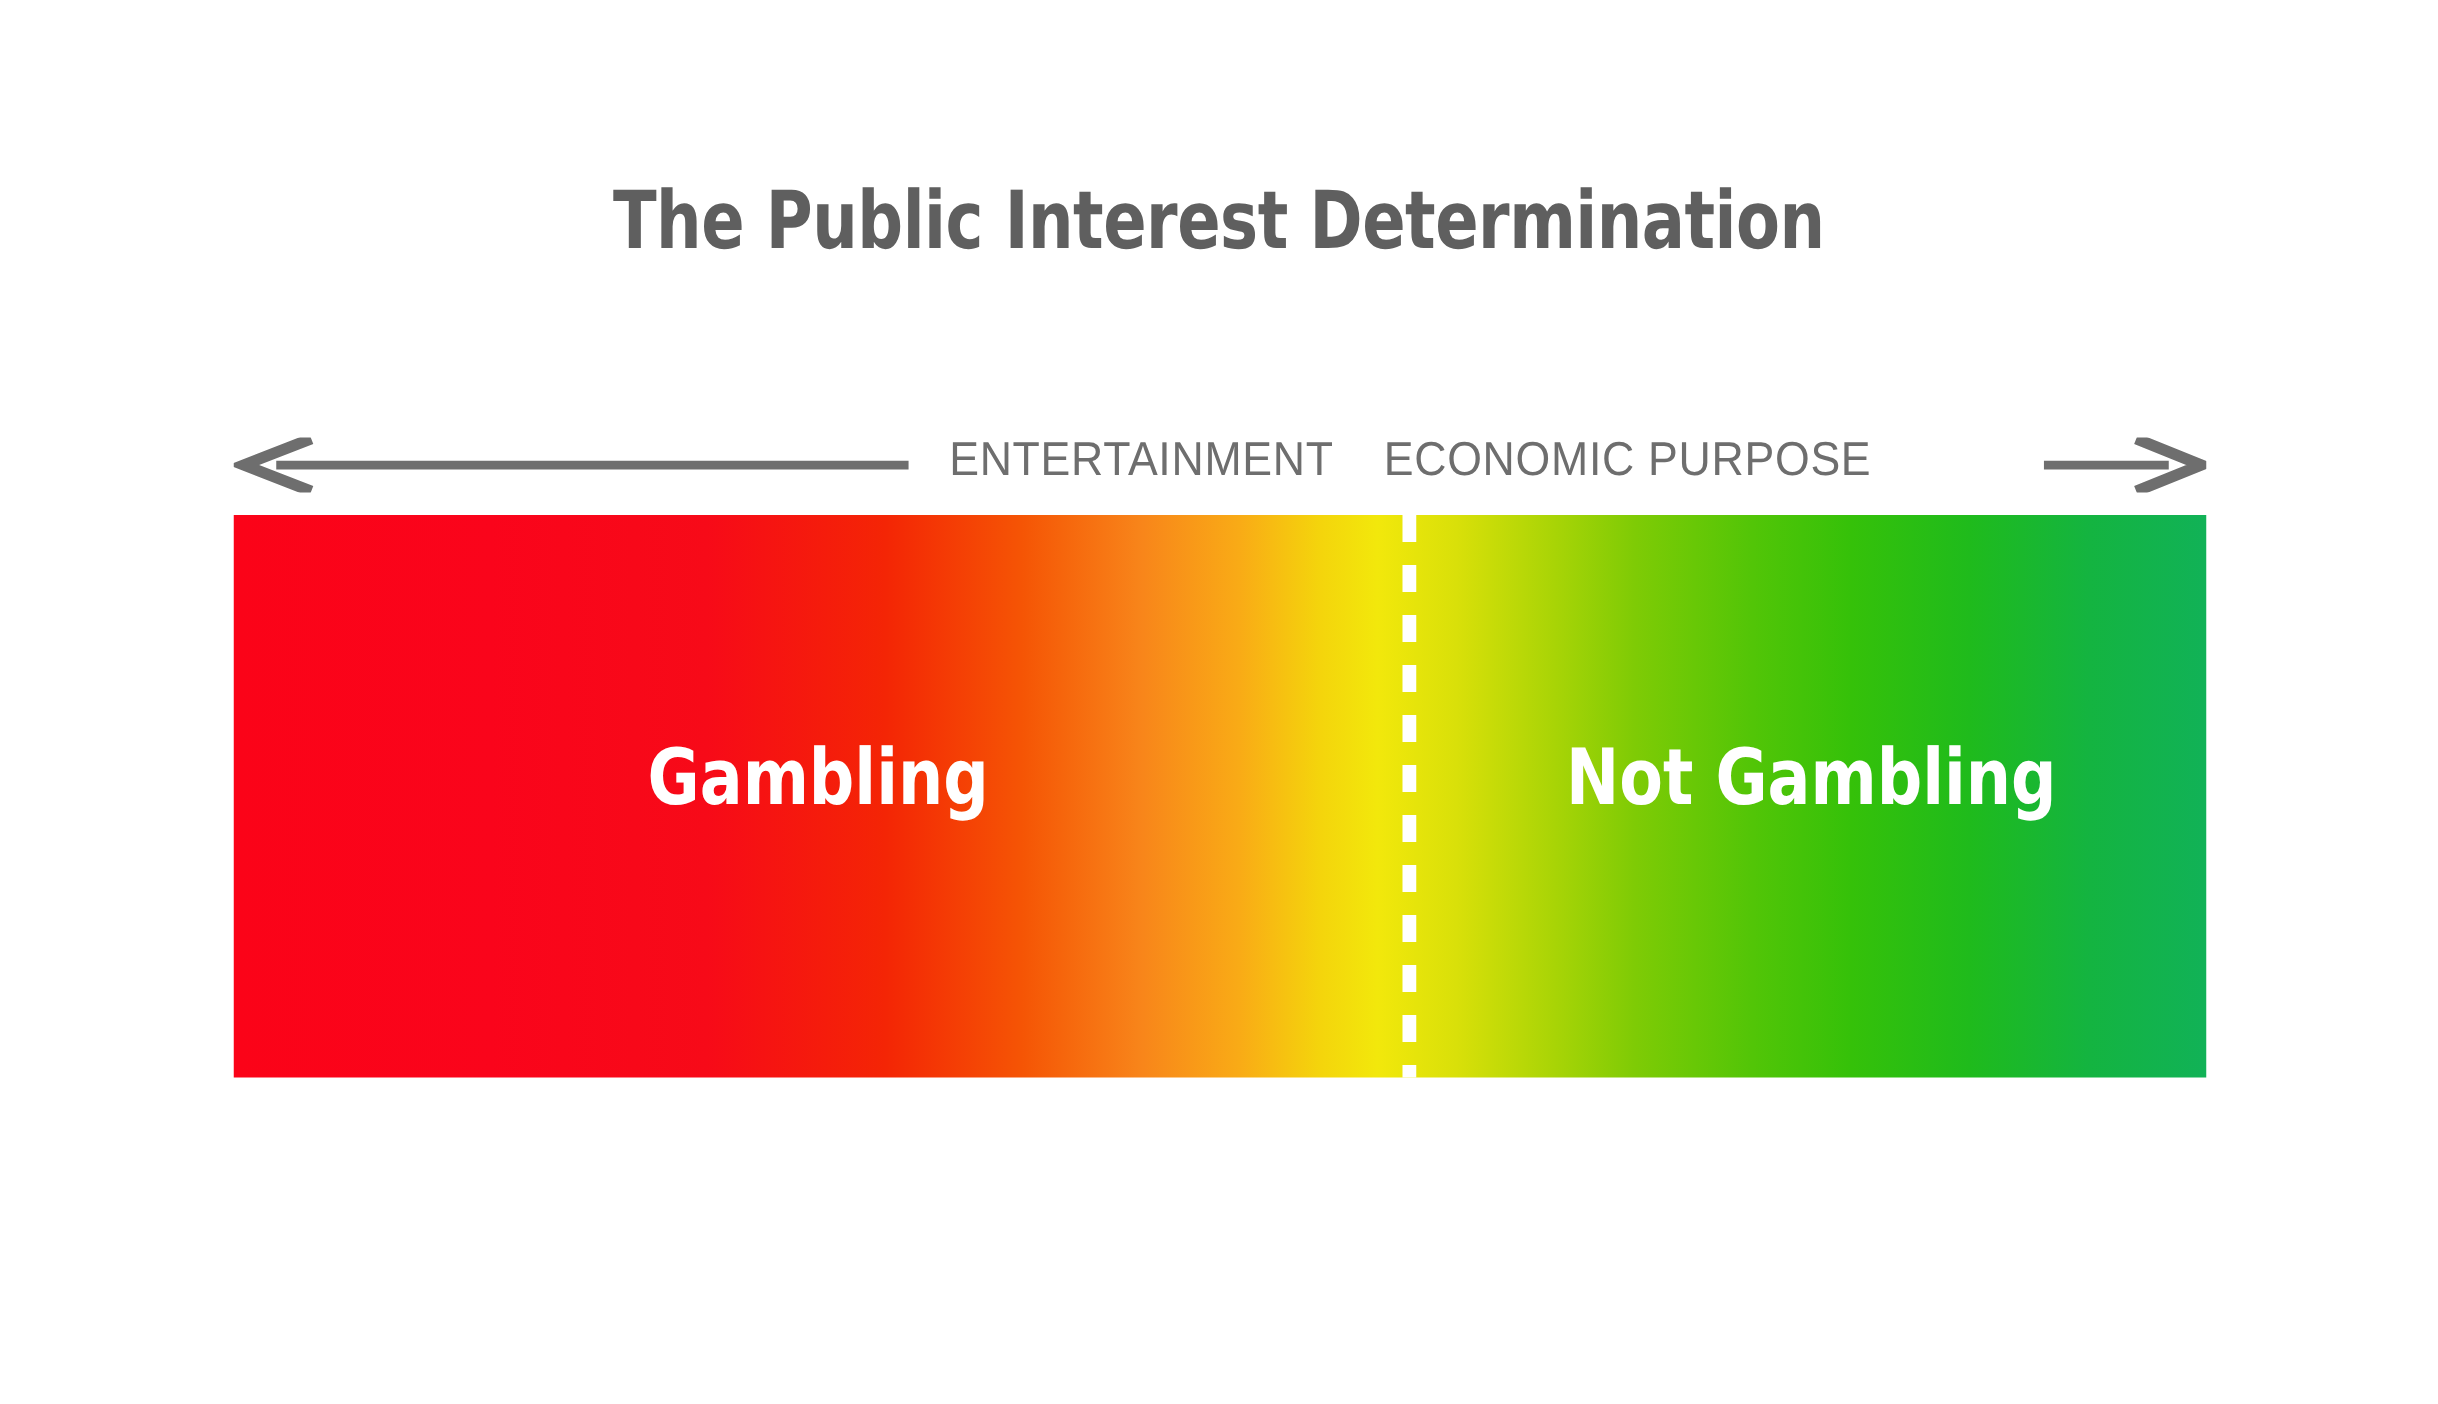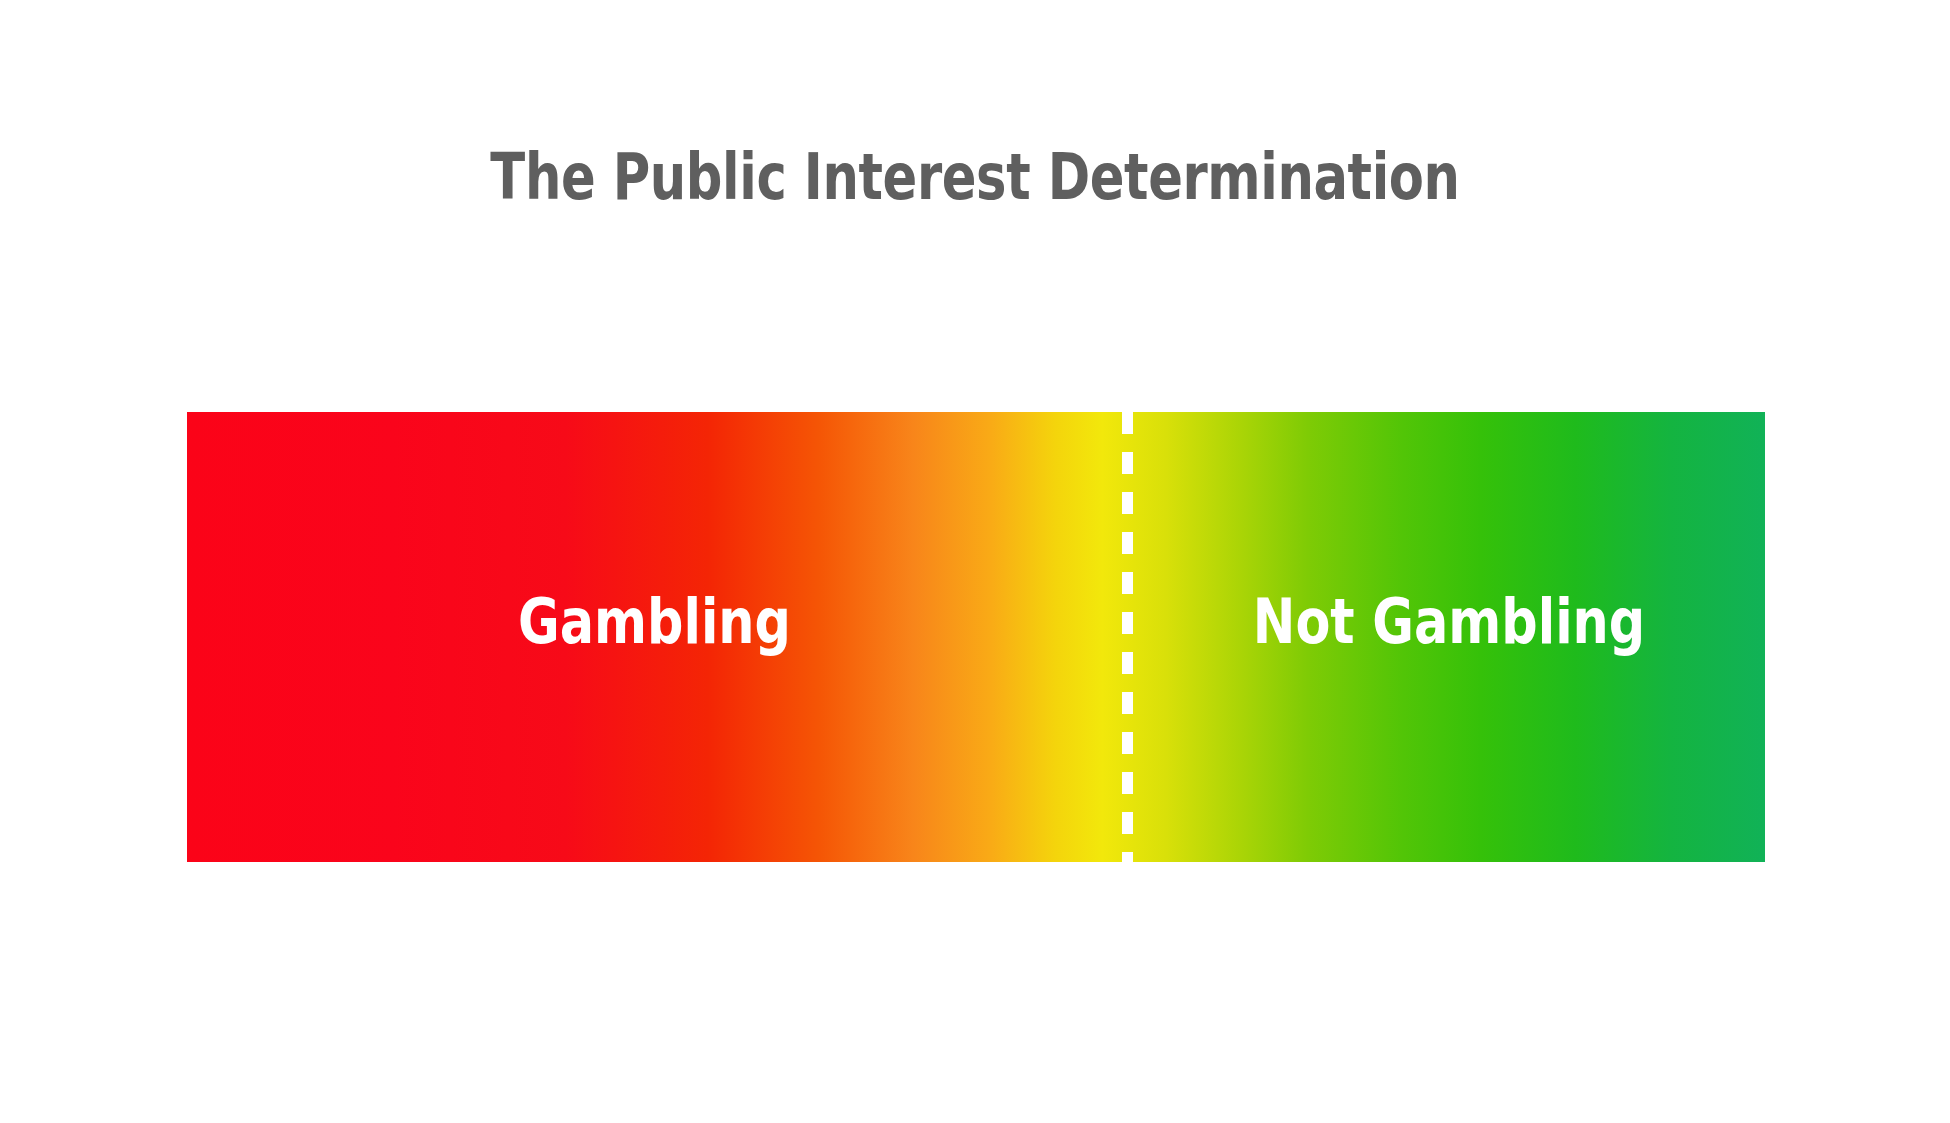--- a/index.html
+++ b/index.html
@@ -206,20 +206,36 @@
     height: 80px;
   }
 </style>
 </head>
 <body>
 
 <div id="slide">
 
   <div id="title">The Public Interest Determination</div>
 
+  <div id="axis-row">
+
+    <svg id="axis-left-arrow" viewBox="0 0 540 44" xmlns="http://www.w3.org/2000/svg">
+      <line x1="34" y1="22" x2="540" y2="22" stroke="#6e6e6e" stroke-width="7"></line>
+      <polyline points="62,1 8,22 62,43" fill="none" stroke="#6e6e6e" stroke-width="9" stroke-linejoin="miter" stroke-linecap="butt"></polyline>
+    </svg>
+
+    <div id="label-entertainment">ENTERTAINMENT</div>
+
+    <div id="label-economic-purpose">ECONOMIC PURPOSE</div>
+
+    <svg id="axis-right-arrow" viewBox="0 0 130 44" xmlns="http://www.w3.org/2000/svg">
+      <line x1="0" y1="22" x2="100" y2="22" stroke="#6e6e6e" stroke-width="7"></line>
+      <polyline points="74,1 126,22 74,43" fill="none" stroke="#6e6e6e" stroke-width="9" stroke-linejoin="miter" stroke-linecap="butt"></polyline>
+    </svg>
+  </div>
 
   <div id="spectrum-bar"></div>
 
   <div id="threshold-line"></div>
 
   <div id="zone-gambling-label">Gambling</div>
 
   <div id="zone-not-gambling-label">Not Gambling</div>
 
 

